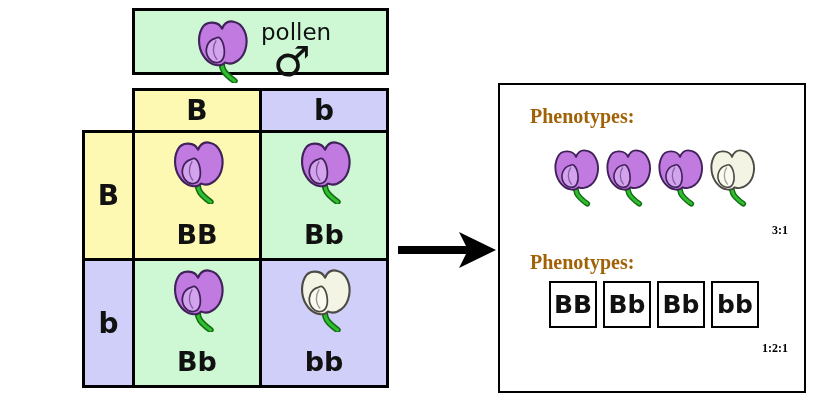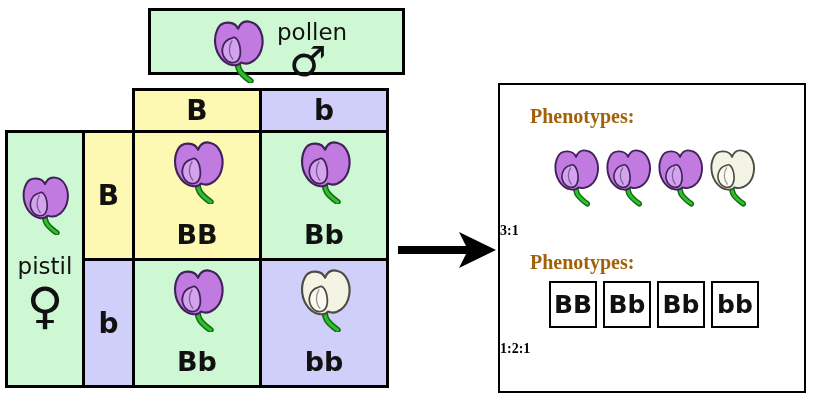--- a/index.html
+++ b/index.html
@@ -33,68 +33,55 @@
   .cell-genotype { position:absolute; left:0; right:0; bottom:8px; text-align:center;
                    font-weight:bold; font-size:27px; color:#111; }
 
   
   #arrow { position:absolute; left:396px; top:229px; width:102px; height:42px; }
 
   
   #results-panel { position:absolute; left:498px; top:83px; width:308px; height:310px;
                    background:#fff; border:2px solid #000; font-family:"Liberation Serif", serif; }
   .panel-heading { position:absolute; left:30px; font-weight:bold; font-size:20px; color:#a16207; }
-  .panel-ratio { position:absolute; left:0; right:0; text-align:left;
-                 font-weight:bold; font-size:14px; color:#000; }
+  .panel-ratio { position:absolute; left:0; right:16px; text-align:right;
+                 font-weight:bold; font-size:12px; color:#000; }
   #pheno-row { position:absolute; left:50px; top:52px; width:208px; height:78px; display:flex; }
   #pheno-row .flower-slot { position:relative; width:52px; height:78px; }
   #geno-row { position:absolute; left:49px; top:196px; display:flex; gap:6px; }
   .geno-box { width:48px; height:47px; border:2px solid #000; background:#fff;
               display:flex; align-items:center; justify-content:center;
               font-family:"DejaVu Sans", sans-serif; font-weight:bold; font-size:25px; color:#111; }
 </style>
 </head>
 <body>
 
 <div id="stage">
 
-  <div class="cell bg-green" style="left:148px; top:8px; width:257px; height:67px;">
+  <div class="cell bg-green" style="left:132px; top:8px; width:257px; height:67px;">
     <div class="flower-slot" style="left:58px; top:6px; width:58px; height:66px;">
         <svg viewBox="0 0 60 68" aria-hidden="true" class="flower-purple">
     <path class="stem-outline" d="M30 46 C29 54, 33 58, 39 63 L43 66" fill="none" stroke-width="6.5" stroke-linecap="round"></path>
     <path class="stem-core" d="M30 46 C29 54, 33 58, 39 63 L43 66" fill="none" stroke-width="3.2" stroke-linecap="round"></path>
     <path class="petal-main" stroke-width="2.2" stroke-linejoin="round" d="M30 12 C27 4, 13 3, 9 12 C4 22, 6 35, 13 43 C19 50, 29 52, 33 47 C43 51, 53 42, 55 30 C57 19, 52 7, 43 5 C36 3, 32 7, 30 12 Z"></path>
     <path class="petal-inner" stroke-width="1.8" stroke-linejoin="round" d="M23 22 C15 24, 11 34, 16 42 C20 48, 28 49, 31 43 C34 37, 32 26, 28 22 C26 20, 25 21, 23 22 Z"></path>
     <path d="M24 24 C20 30, 20 38, 25 44" fill="none" class="petal-fold" stroke="#41215a" stroke-opacity="0.55" stroke-width="1.4"></path>
   </svg>
       </div>
     <span class="gamete-label" style="left:126px; top:8px;">pollen</span>
     <span class="sex-symbol" style="left:138px; top:30px; font-size:42px;">♂</span>
   </div>
 
   <div class="cell bg-yellow hdr-top" style="left:132px; top:88px; width:130px; height:45px;">
     <span class="allele">B</span>
   </div>
   <div class="cell bg-lavender hdr-top" style="left:259px; top:88px; width:130px; height:45px;">
     <span class="allele">b</span>
   </div>
 
-  <div class="cell bg-green" style="left:5px; top:130px; width:80px; height:258px;">
-    <div class="flower-slot" style="left:10px; top:40px; width:54px; height:62px;">
-        <svg viewBox="0 0 60 68" aria-hidden="true" class="flower-purple">
-    <path class="stem-outline" d="M30 46 C29 54, 33 58, 39 63 L43 66" fill="none" stroke-width="6.5" stroke-linecap="round"></path>
-    <path class="stem-core" d="M30 46 C29 54, 33 58, 39 63 L43 66" fill="none" stroke-width="3.2" stroke-linecap="round"></path>
-    <path class="petal-main" stroke-width="2.2" stroke-linejoin="round" d="M30 12 C27 4, 13 3, 9 12 C4 22, 6 35, 13 43 C19 50, 29 52, 33 47 C43 51, 53 42, 55 30 C57 19, 52 7, 43 5 C36 3, 32 7, 30 12 Z"></path>
-    <path class="petal-inner" stroke-width="1.8" stroke-linejoin="round" d="M23 22 C15 24, 11 34, 16 42 C20 48, 28 49, 31 43 C34 37, 32 26, 28 22 C26 20, 25 21, 23 22 Z"></path>
-    <path d="M24 24 C20 30, 20 38, 25 44" fill="none" class="petal-fold" stroke="#41215a" stroke-opacity="0.55" stroke-width="1.4"></path>
-  </svg>
-      </div>
-    <span class="gamete-label" style="left:0; right:0; top:120px; text-align:center;">pistil</span>
-    <span class="sex-symbol" style="left:0; right:0; top:148px; text-align:center; font-size:50px;">♀</span>
-  </div>
 
   <div class="cell bg-yellow hdr-left" style="left:82px; top:130px; width:53px; height:131px;">
     <span class="allele">B</span>
   </div>
   <div class="cell bg-lavender hdr-left" style="left:82px; top:258px; width:53px; height:130px;">
     <span class="allele">b</span>
   </div>
 
   <div class="cell bg-yellow" style="left:132px; top:130px; width:130px; height:131px;">
     <div class="flower-slot" style="left:34px; top:5px; width:58px; height:66px;">

